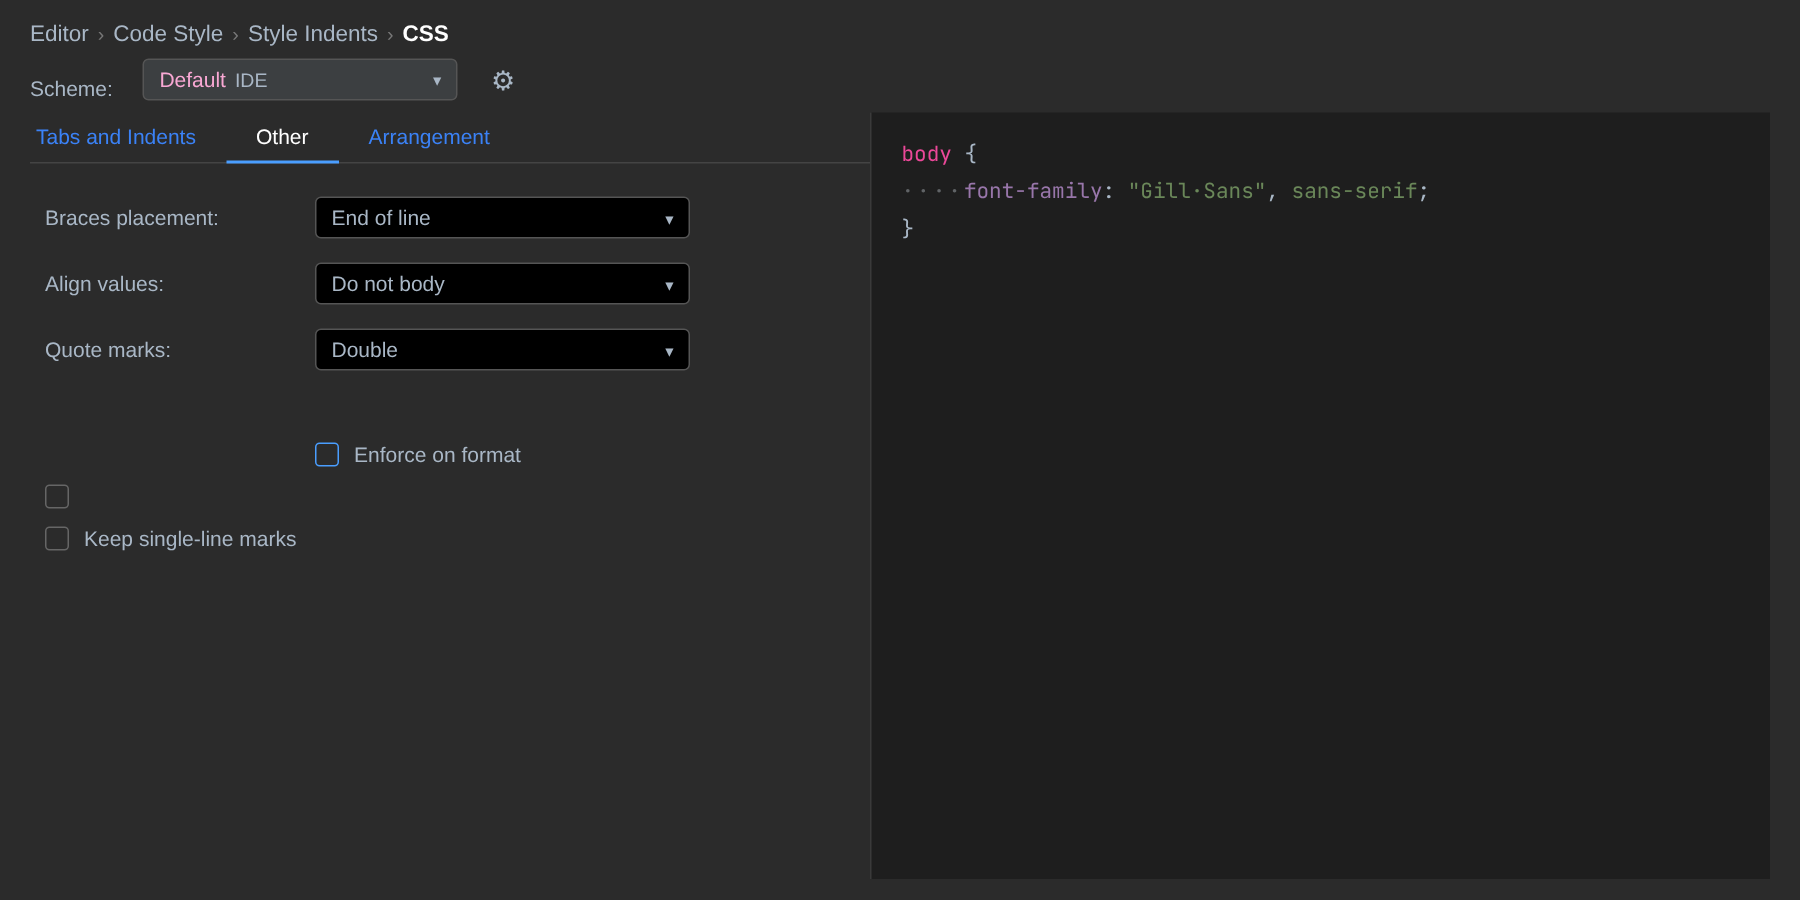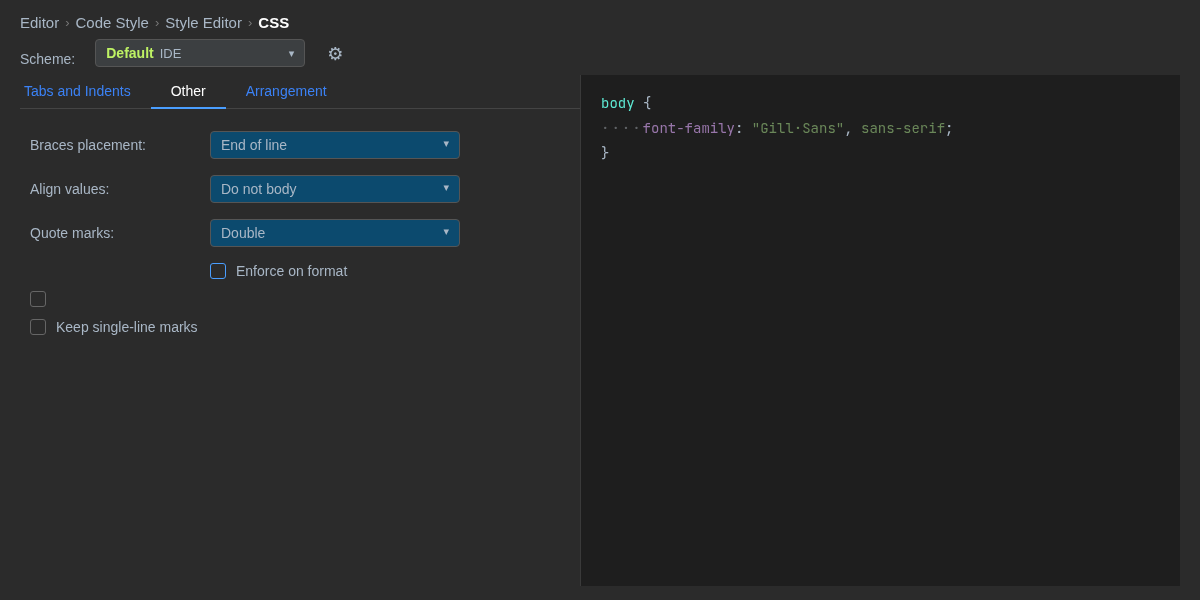--- a/index.html
+++ b/index.html
@@ -65,22 +65,22 @@
       width: 210px;
       cursor: pointer;
       color: #a9b7c6;
     }
     .scheme-select-text {
       display: flex;
       align-items: center;
       gap: 6px;
     }
     .scheme-bold {
-      font-weight: 700;
-      color: #bef264;
+      font-weight: 400;
+      color: #f9a8d4;
     }
     .scheme-sub {
       color: #a9b7c6;
       font-size: 13px;
     }
     .dropdown-arrow {
       color: #a9b7c6;
       font-size: 11px;
     }
     .gear-icon {
@@ -143,42 +143,43 @@
       margin-bottom: 16px;
     }
     .setting-label {
       width: 180px;
       color: #a9b7c6;
       font-size: 14px;
       flex-shrink: 0;
     }
     .select-control {
       display: flex;
-      align-items: flex-start;
+      align-items: flex-end;
       justify-content: space-between;
-      background: #0c4a6e;
+      background: #000000;
       border: 1px solid #555;
       border-radius: 4px;
       padding: 5px 10px;
       width: 250px;
       cursor: pointer;
       color: #a9b7c6;
       font-size: 14px;
     }
 
     
     .checkbox-row {
       display: flex;
       align-items: center;
       gap: 10px;
       margin-bottom: 12px;
       padding-left: 0;
     }
     .checkbox-row.indented {
       padding-left: 180px;
+      margin-top: 32px;
     }
 
     .checkbox {
       width: 16px;
       height: 16px;
       border: 1px solid #666;
       border-radius: 3px;
       background: transparent;
       flex-shrink: 0;
       cursor: pointer;
@@ -208,21 +209,21 @@
     }
 
     .code-line {
       display: flex;
       align-items: center;
       line-height: 1.8;
       white-space: pre;
     }
 
     .code-keyword {
-      color: #5eead4;
+      color: #ec4899;
     }
     .code-brace {
       color: #a9b7c6;
     }
     .code-property {
       color: #9876aa;
     }
     .code-colon {
       color: #a9b7c6;
     }
@@ -243,21 +244,21 @@
 </head>
 <body>
 
 <div class="container">
 
   <div class="breadcrumb">
     <span class="breadcrumb-item">Editor</span>
     <span class="breadcrumb-separator">›</span>
     <span class="breadcrumb-item">Code Style</span>
     <span class="breadcrumb-separator">›</span>
-    <span class="breadcrumb-item">Style Editor</span>
+    <span class="breadcrumb-item">Style Indents</span>
     <span class="breadcrumb-separator">›</span>
     <span class="breadcrumb-item active">CSS</span>
   </div>
 
   <div class="scheme-row">
     <span class="scheme-label">Scheme:</span>
     <div class="scheme-select">
       <div class="scheme-select-text">
         <span class="scheme-bold">Default</span>
         <span class="scheme-sub">IDE</span>

